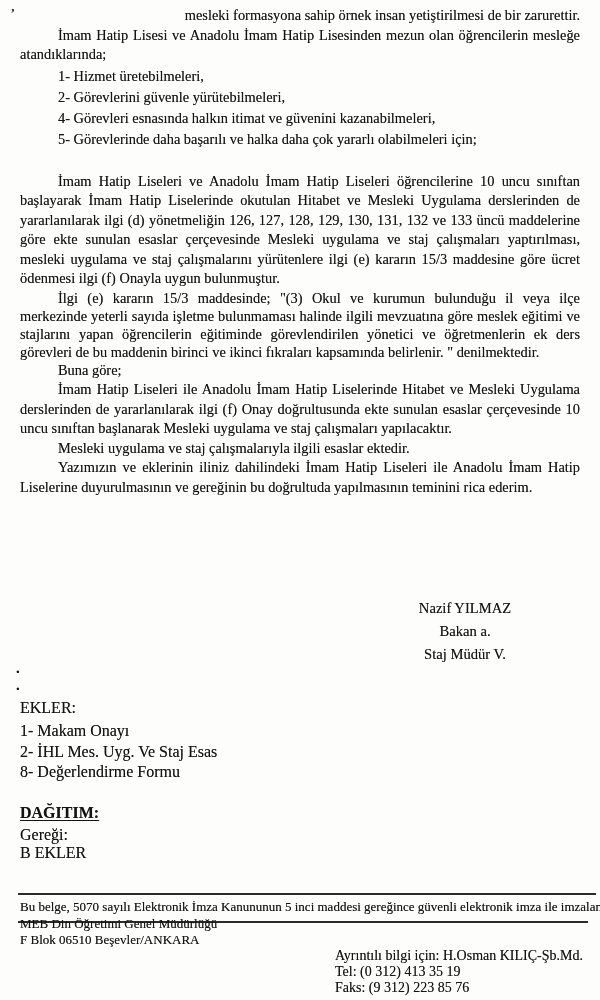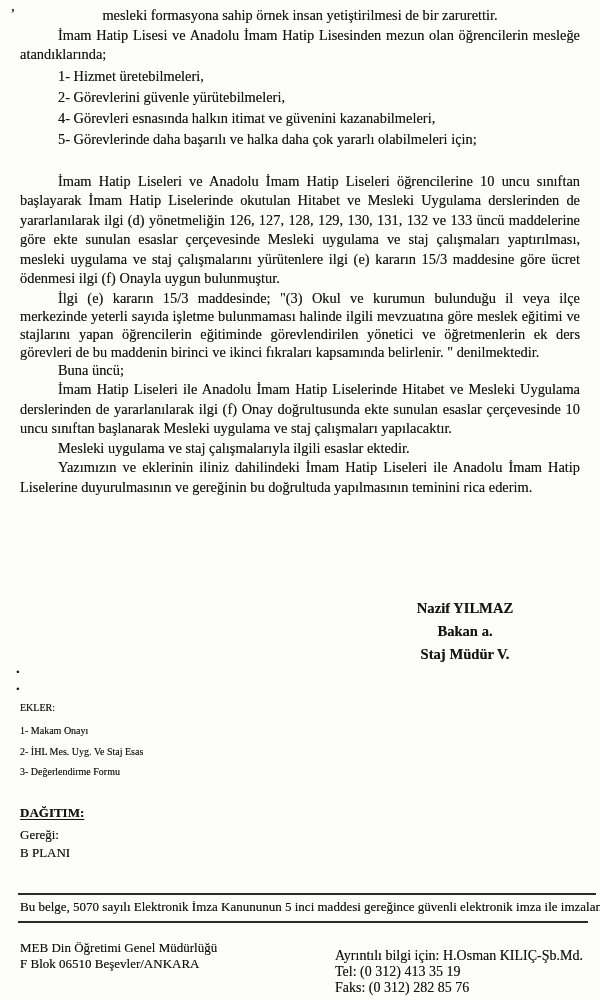--- a/index.html
+++ b/index.html
@@ -5,39 +5,39 @@
   html,body{margin:0;padding:0;}
   body{background:#e8e8e8;font-family:"Liberation Serif", serif;}
   .page{
     position:relative;width:600px;height:1000px;margin:0 auto;
     background:#fdfdfb;color:#141414;overflow:hidden;
     text-shadow:0 0 .45px rgba(20,20,20,.55);
   }
   .stray{position:absolute;left:11px;top:-2px;font-size:15px;color:#222;}
   .body{position:absolute;left:20px;top:6px;width:560px;font-size:14.4px;line-height:19.5px;}
   .body p{margin:0;text-align:justify;text-indent:38px;}
-  .body p.noindent{text-indent:0;text-align:center;}
+  .body p.noindent{text-indent:0;text-align:right;}
   .body p.p1{}
   .list{padding-left:38px;line-height:21px;margin-top:1px;}
   .body p.pmain{margin-top:22px;}
   .body p.pquote{line-height:18px;}
   .signature{position:absolute;left:350px;top:597px;width:230px;text-align:center;
-    font-size:14.6px;line-height:23px;font-weight:bold;}
+    font-size:14.6px;line-height:23px;}
   .dot{position:absolute;left:16px;font-weight:bold;font-size:15px;line-height:8px;}
   .dot1{top:664px;}
   .dot2{top:681px;}
-  .ekler{position:absolute;left:20px;top:698px;font-size:10px;line-height:20.3px;}
+  .ekler{position:absolute;left:20px;top:698px;font-size:16px;line-height:20.3px;}
   .ekler .heading{margin-bottom:3px;}
-  .dagitim{position:absolute;left:20px;top:804px;font-size:13px;line-height:18px;}
+  .dagitim{position:absolute;left:20px;top:804px;font-size:16px;line-height:18px;}
   .dagitim .heading{font-weight:bold;text-decoration:underline;text-underline-offset:2px;margin-bottom:4px;}
   .rule{position:absolute;left:18px;height:2px;background:#2b2b2b;}
   .rule1{top:893px;width:578px;}
   .rule2{top:921px;width:570px;}
   .esig{position:absolute;left:20px;top:899px;width:566px;font-size:13px;white-space:nowrap;}
-  .footer-left{position:absolute;left:20px;top:940px;font-size:13px;line-height:15.6px;}
+  .footer-left{position:absolute;left:20px;top:916px;font-size:13px;line-height:15.6px;}
   .footer-right{position:absolute;left:335px;top:948px;font-size:14px;line-height:16px;}
 </style>
 </head>
 <body>
 
 <div class="page">
 
   <span class="stray">,</span>
 
   <div class="body">
@@ -46,56 +46,56 @@
 
     <div class="list">
       <div>1- Hizmet üretebilmeleri,</div>
       <div>2- Görevlerini güvenle yürütebilmeleri,</div>
       <div>4- Görevleri esnasında halkın itimat ve güvenini kazanabilmeleri,</div>
       <div>5- Görevlerinde daha başarılı ve halka daha çok yararlı olabilmeleri için;</div>
     </div>
 
     <p class="pmain">İmam Hatip Liseleri ve Anadolu İmam Hatip Liseleri öğrencilerine 10 uncu sınıftan başlayarak İmam Hatip Liselerinde okutulan Hitabet ve Mesleki Uygulama derslerinden de yararlanılarak ilgi (d) yönetmeliğin 126, 127, 128, 129, 130, 131, 132 ve 133 üncü maddelerine göre ekte sunulan esaslar çerçevesinde Mesleki uygulama ve staj çalışmaları yaptırılması, mesleki uygulama ve staj çalışmalarını yürütenlere ilgi (e) kararın 15/3 maddesine göre ücret ödenmesi ilgi (f) Onayla uygun bulunmuştur.</p>
     <p class="pquote">İlgi (e) kararın 15/3 maddesinde; "(3) Okul ve kurumun bulunduğu il veya ilçe merkezinde yeterli sayıda işletme bulunmaması halinde ilgili mevzuatına göre meslek eğitimi ve stajlarını yapan öğrencilerin eğitiminde görevlendirilen yönetici ve öğretmenlerin ek ders görevleri de bu maddenin birinci ve ikinci fıkraları kapsamında belirlenir. " denilmektedir.</p>
-    <p>Buna üncü;</p>
+    <p>Buna göre;</p>
     <p>İmam Hatip Liseleri ile Anadolu İmam Hatip Liselerinde Hitabet ve Mesleki Uygulama derslerinden de yararlanılarak ilgi (f) Onay doğrultusunda ekte sunulan esaslar çerçevesinde 10 uncu sınıftan başlanarak Mesleki uygulama ve staj çalışmaları yapılacaktır.</p>
     <p>Mesleki uygulama ve staj çalışmalarıyla ilgili esaslar ektedir.</p>
     <p>Yazımızın ve eklerinin iliniz dahilindeki İmam Hatip Liseleri ile Anadolu İmam Hatip Liselerine duyurulmasının ve gereğinin bu doğrultuda yapılmasının teminini rica ederim.</p>
   </div>
 
   <div class="signature">
     <div>Nazif YILMAZ</div>
     <div>Bakan a.</div>
     <div>Staj Müdür V.</div>
   </div>
 
   <div class="dot dot1">.</div>
   <div class="dot dot2">.</div>
 
   <div class="ekler">
     <div class="heading">EKLER:</div>
     <div>1- Makam Onayı</div>
     <div>2- İHL Mes. Uyg. Ve Staj Esas</div>
-    <div>3- Değerlendirme Formu</div>
+    <div>8- Değerlendirme Formu</div>
   </div>
 
   <div class="dagitim">
     <div class="heading">DAĞITIM:</div>
     <div>Gereği:</div>
-    <div>B PLANI</div>
+    <div>B EKLER</div>
   </div>
 
   <div class="rule rule1"></div>
   <div class="esig">Bu belge, 5070 sayılı Elektronik İmza Kanununun 5 inci maddesi gereğince güvenli elektronik imza ile imzalanmıştır</div>
   <div class="rule rule2"></div>
 
   <div class="footer-left">
     <div>MEB Din Öğretimi Genel Müdürlüğü</div>
     <div>F Blok 06510 Beşevler/ANKARA</div>
   </div>
 
   <div class="footer-right">
     <div>Ayrıntılı bilgi için: H.Osman KILIÇ-Şb.Md.</div>
     <div>Tel: (0 312) 413 35 19</div>
-    <div>Faks: (0 312) 282 85 76</div>
+    <div>Faks: (9 312) 223 85 76</div>
   </div>
 
 </div>
 
 </body></html>

